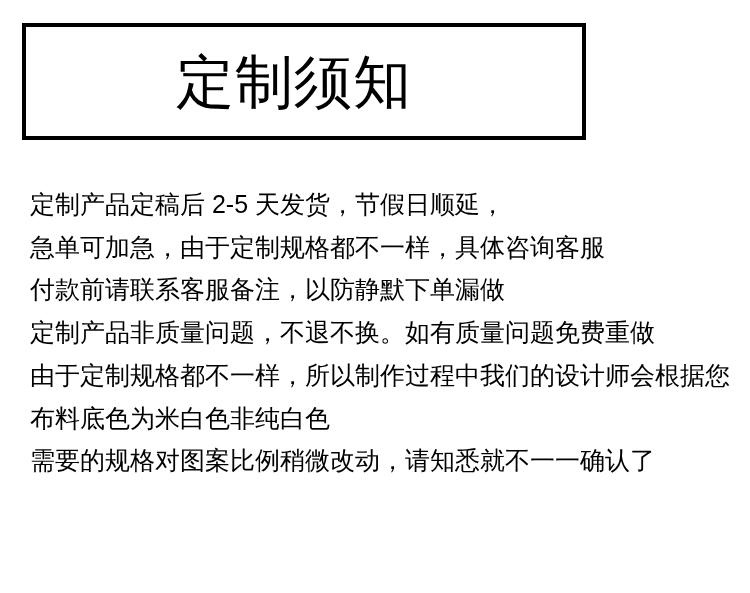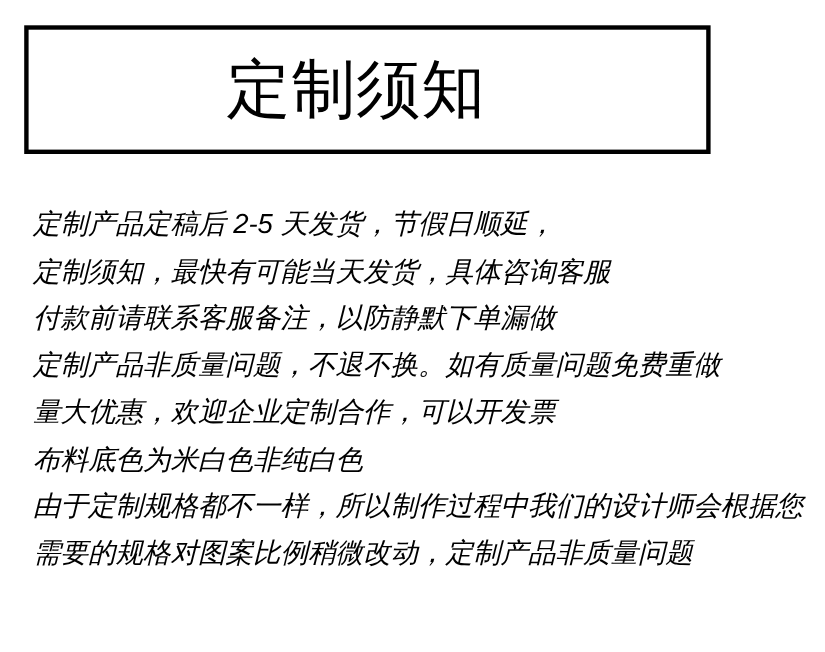--- a/index.html
+++ b/index.html
@@ -12,21 +12,21 @@
     width: 750px;
     height: 593px;
     overflow: hidden;
     font-family: "Liberation Sans", "DejaVu Sans", sans-serif;
     color: #000000;
   }
   .title-box {
     position: absolute;
     left: 22px;
     top: 23px;
-    width: 624px;
+    width: 564px;
     height: 117px;
     box-sizing: border-box;
     border: 4px solid #000000;
     background: #ffffff;
     display: flex;
     align-items: center;
     justify-content: center;
   }
   .title-text {
     font-size: 58px;
@@ -37,35 +37,33 @@
     white-space: nowrap;
   }
   .notice {
     position: absolute;
     left: 30px;
     top: 183px;
     right: 10px;
     font-size: 25px;
     line-height: 42.7px;
     color: #000000;
-    font-style: italic;
   }
   .notice-line {
     white-space: nowrap;
   }
 </style>
 </head>
 <body>
 
 <div class="title-box">
   <div class="title-text">定制须知</div>
 </div>
 
 <div class="notice">
   <div class="notice-line">定制产品定稿后 2-5 天发货，节假日顺延，</div>
-  <div class="notice-line">定制须知，最快有可能当天发货，具体咨询客服</div>
+  <div class="notice-line">急单可加急，由于定制规格都不一样，具体咨询客服</div>
   <div class="notice-line">付款前请联系客服备注，以防静默下单漏做</div>
   <div class="notice-line">定制产品非质量问题，不退不换。如有质量问题免费重做</div>
-  <div class="notice-line">量大优惠，欢迎企业定制合作，可以开发票</div>
+  <div class="notice-line">由于定制规格都不一样，所以制作过程中我们的设计师会根据您</div>
   <div class="notice-line">布料底色为米白色非纯白色</div>
-  <div class="notice-line">由于定制规格都不一样，所以制作过程中我们的设计师会根据您</div>
-  <div class="notice-line">需要的规格对图案比例稍微改动，定制产品非质量问题</div>
+  <div class="notice-line">需要的规格对图案比例稍微改动，请知悉就不一一确认了</div>
 </div>
 
 </body></html>

